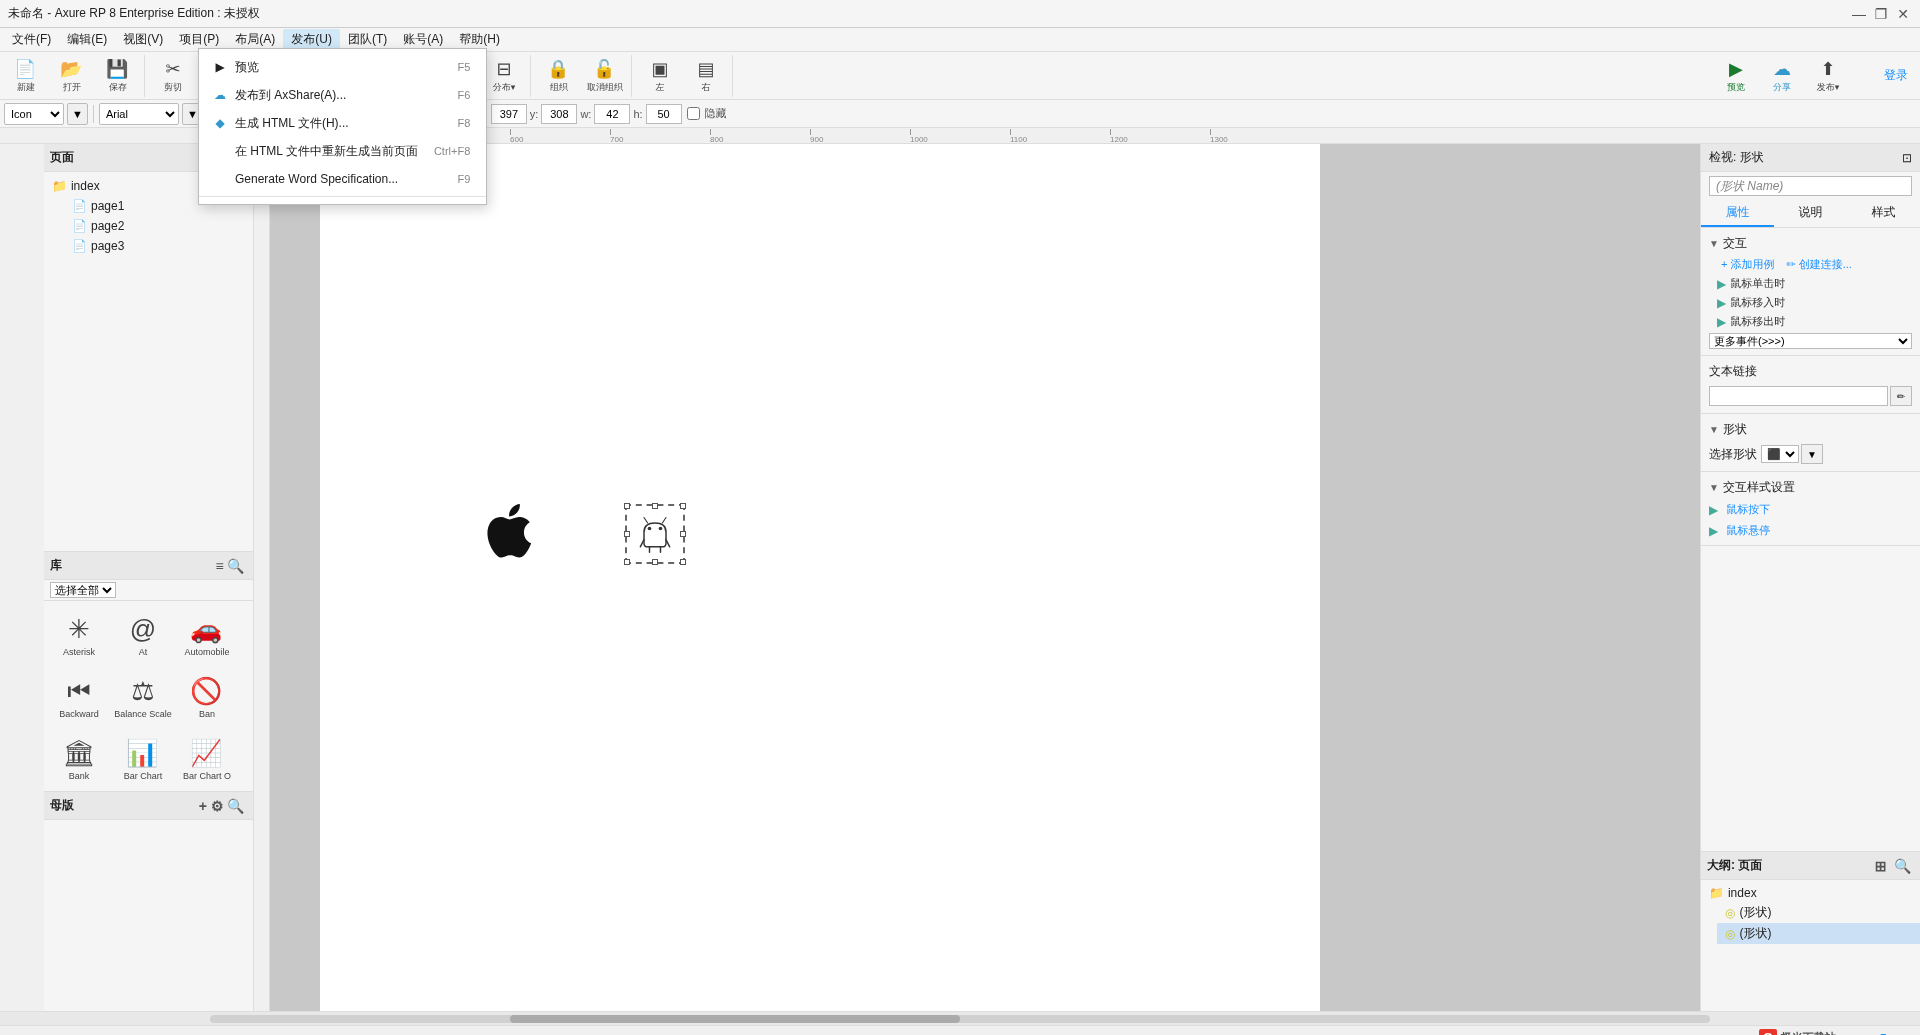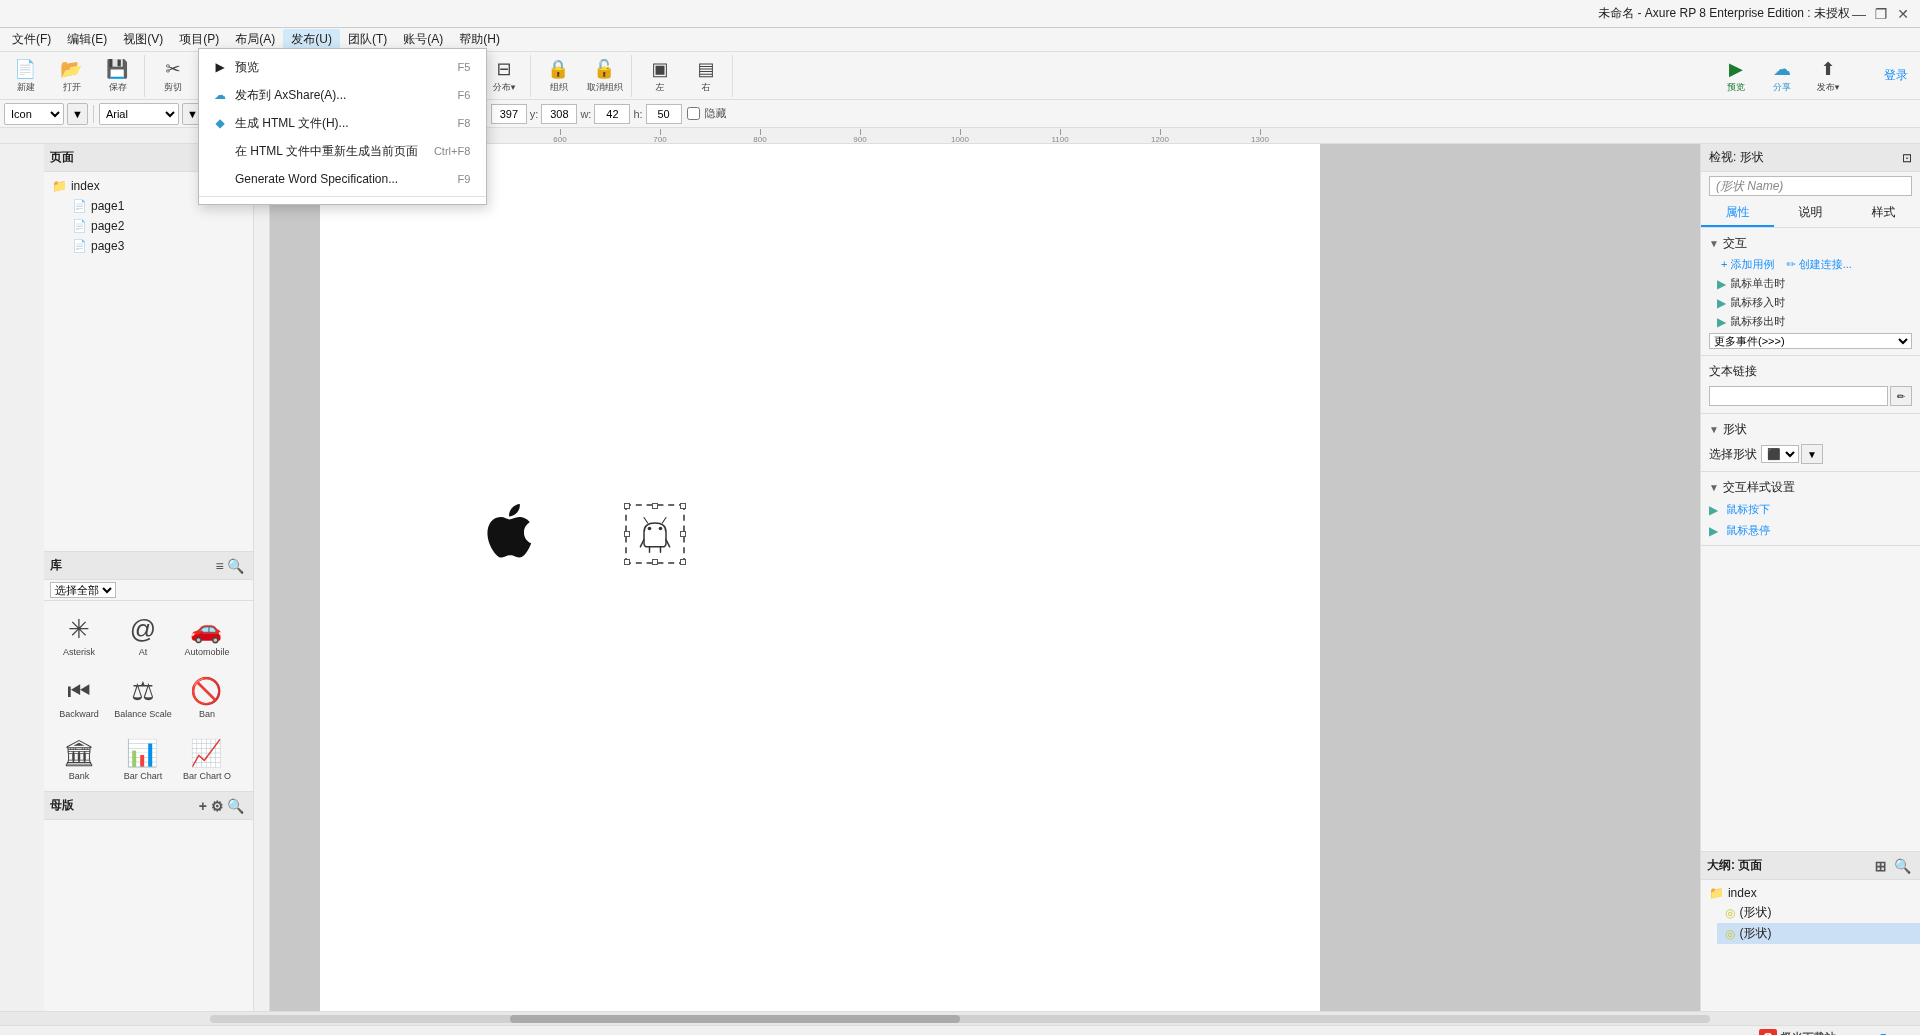--- a/index.html
+++ b/index.html
@@ -4,21 +4,21 @@
   <style>
     * { box-sizing: border-box; margin: 0; padding: 0; }
     body { font-family: 'Microsoft YaHei', Arial, sans-serif; font-size: 12px; background: #f0f0f0; color: #222; overflow: hidden; width: 1920px; height: 1035px; }
 
     
     #title-bar {
       background: #f5f5f5;
       height: 28px;
       display: flex;
       align-items: center;
-      justify-content: flex-end;
+      justify-content: space-between;
       border-bottom: 1px solid #ccc;
       padding: 0 8px;
       user-select: none;
     }
     #title-bar .window-controls { display: flex; gap: 4px; }
     #title-bar .win-btn {
       width: 18px; height: 18px; background: none; border: none; cursor: pointer; font-size: 14px; color: #555; display: flex; align-items: center; justify-content: center;
     }
 
     
@@ -403,21 +403,21 @@
     .ruler-canvas {
       display: flex;
       align-items: flex-end;
       overflow: hidden;
       height: 16px;
       flex: 1;
     }
     .ruler-tick {
       display: flex;
       flex-direction: column;
-      align-items: center;
+      align-items: flex-start;
       font-size: 8px;
       color: #888;
       width: 100px;
       flex-shrink: 0;
     }
     .ruler-tick-line { width: 1px; height: 6px; background: #999; }
 
     .login-btn {
       display: flex; align-items: center; justify-content: center;
       padding: 2px 8px; background: none; border: none; color: #1890ff; cursor: pointer; font-size: 12px; margin-left: 16px;

